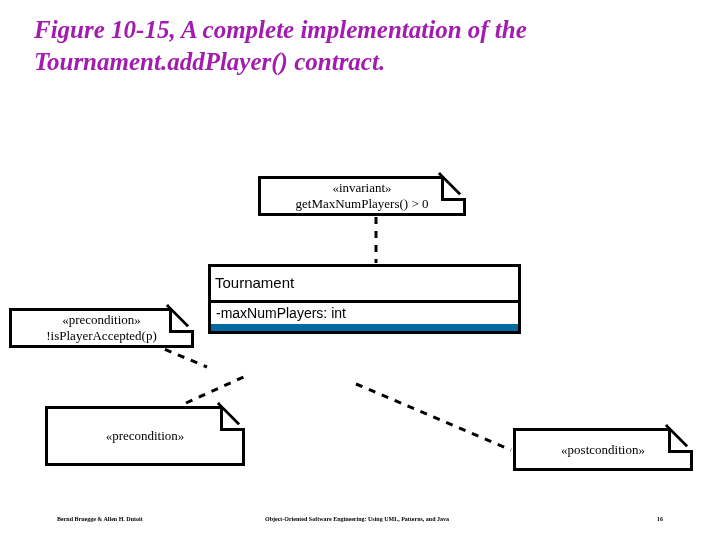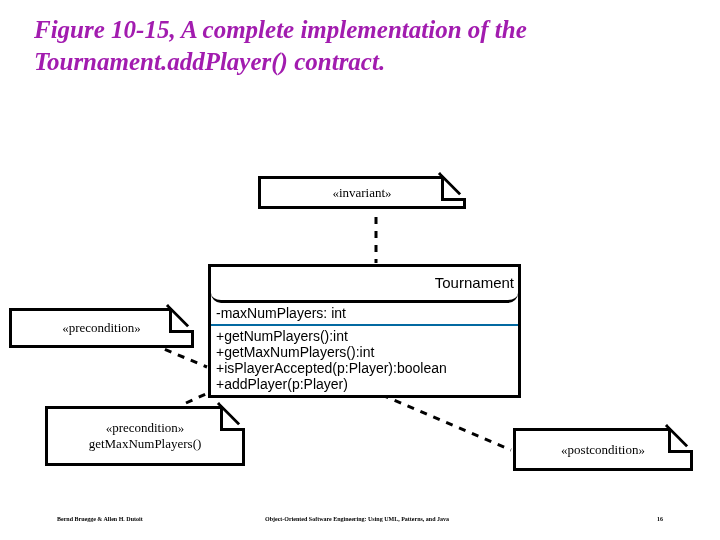--- a/index.html
+++ b/index.html
@@ -92,32 +92,31 @@
     width: 313px;
     box-sizing: border-box;
     border: 3px solid #000000;
     background: #ffffff;
     font-family: "Liberation Sans", sans-serif;
   }
   #tournament-class .compartment {
     box-sizing: border-box;
   }
   #tournament-class .name-compartment {
-    text-align: right;
+    text-align: left;
     font-size: 15px;
     line-height: 18px;
-    padding: 7px 4px 8px 20px;
+    padding: 7px 4px 8px 4px;
     border-bottom: 3px solid #000000;
-    border-radius: 10px;
   }
   #tournament-class .attr-compartment {
     font-size: 14px;
     line-height: 17px;
     padding: 2px 4px 2px 5px;
-    border-bottom: 2px solid #0369a1;
+    border-bottom: 7px solid #0369a1;
   }
   #tournament-class .oper-compartment {
     font-size: 14px;
     line-height: 16px;
     padding: 2px 4px 3px 5px;
   }
   #tournament-class .member {
     display: block;
     white-space: nowrap;
   }
@@ -155,49 +154,44 @@
 
   <line x1="376" y1="217" x2="376" y2="263" stroke="#000000" stroke-width="3" stroke-dasharray="7,7"></line>
 
   <line x1="152" y1="344" x2="207" y2="367" stroke="#000000" stroke-width="3" stroke-dasharray="7,7"></line>
 
   <line x1="186" y1="403" x2="248" y2="375" stroke="#000000" stroke-width="3" stroke-dasharray="7,7"></line>
 
   <line x1="356" y1="384" x2="511" y2="450" stroke="#000000" stroke-width="3" stroke-dasharray="7,7"></line>
 </svg>
 
-<div class="note" id="invariant-note" style="left:258px; top:176px; width:208px; height:33px;">
+<div class="note" id="invariant-note" style="left:258px; top:176px; width:208px; height:40px;">
   <span class="fold"></span>
   <span class="line">«invariant»</span>
+  <span class="line">getMaxNumPlayers() &gt; 0</span>
 </div>
 
 <div id="tournament-class">
   <div class="compartment name-compartment">
     <span>Tournament</span>
   </div>
   <div class="compartment attr-compartment">
     <span class="member">-maxNumPlayers: int</span>
   </div>
-  <div class="compartment oper-compartment">
-    <span class="member">+getNumPlayers():int</span>
-    <span class="member">+getMaxNumPlayers():int</span>
-    <span class="member">+isPlayerAccepted(p:Player):boolean</span>
-    <span class="member">+addPlayer(p:Player)</span>
-  </div>
 </div>
 
 <div class="note" id="precondition-note-left" style="left:9px; top:308px; width:185px; height:40px;">
   <span class="fold"></span>
   <span class="line">«precondition»</span>
+  <span class="line">!isPlayerAccepted(p)</span>
 </div>
 
 <div class="note" id="precondition-note-bottom" style="left:45px; top:406px; width:200px; height:60px;">
   <span class="fold"></span>
   <span class="line">«precondition»</span>
-  <span class="line">getMaxNumPlayers()</span>
 </div>
 
 <div class="note" id="postcondition-note" style="left:513px; top:428px; width:180px; height:43px;">
   <span class="fold"></span>
   <span class="line">«postcondition»</span>
 </div>
 
 <div class="footer-text" id="footer-authors">Bernd Bruegge &amp; Allen H. Dutoit</div>
 <div class="footer-text" id="footer-book">Object-Oriented Software Engineering: Using UML, Patterns, and Java</div>
 <div class="footer-text" id="footer-page">16</div>

